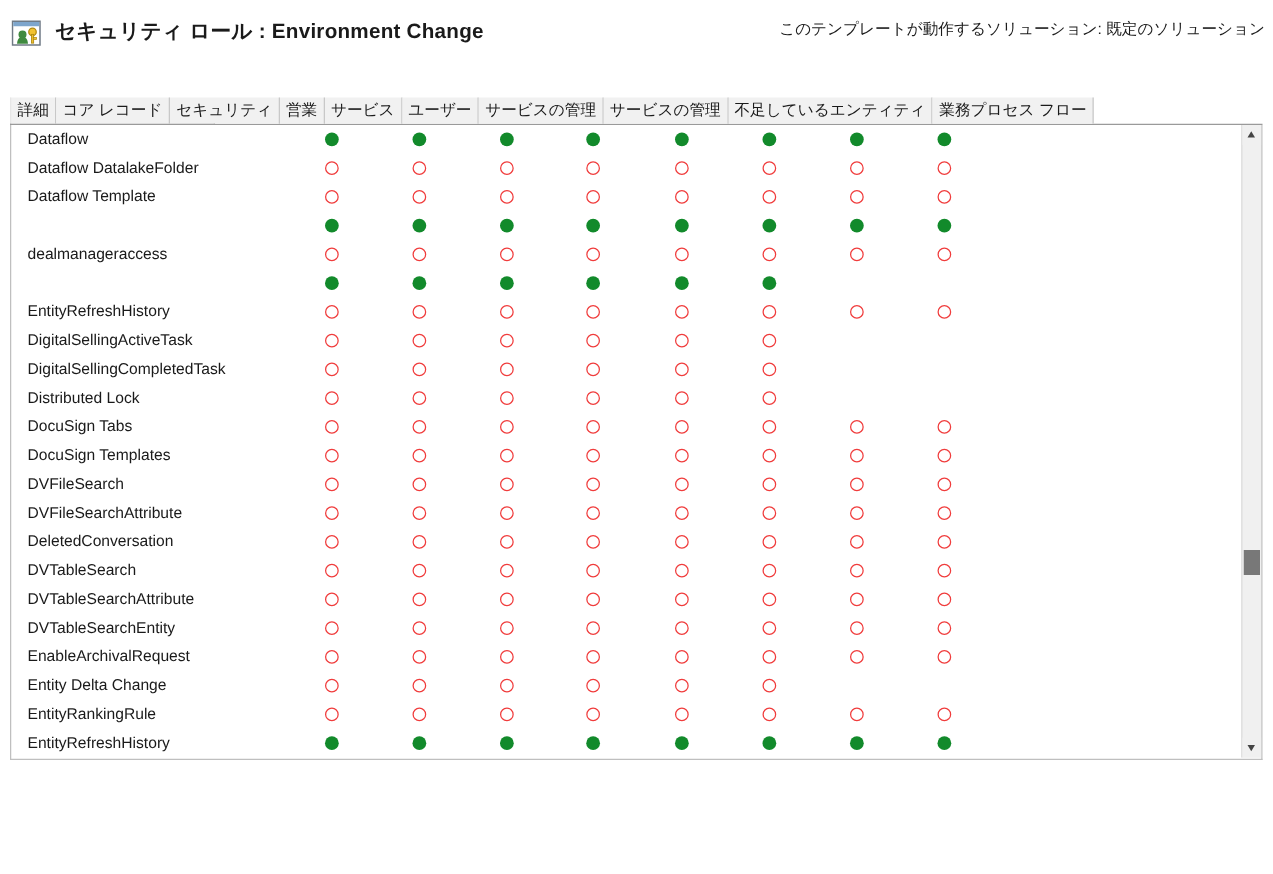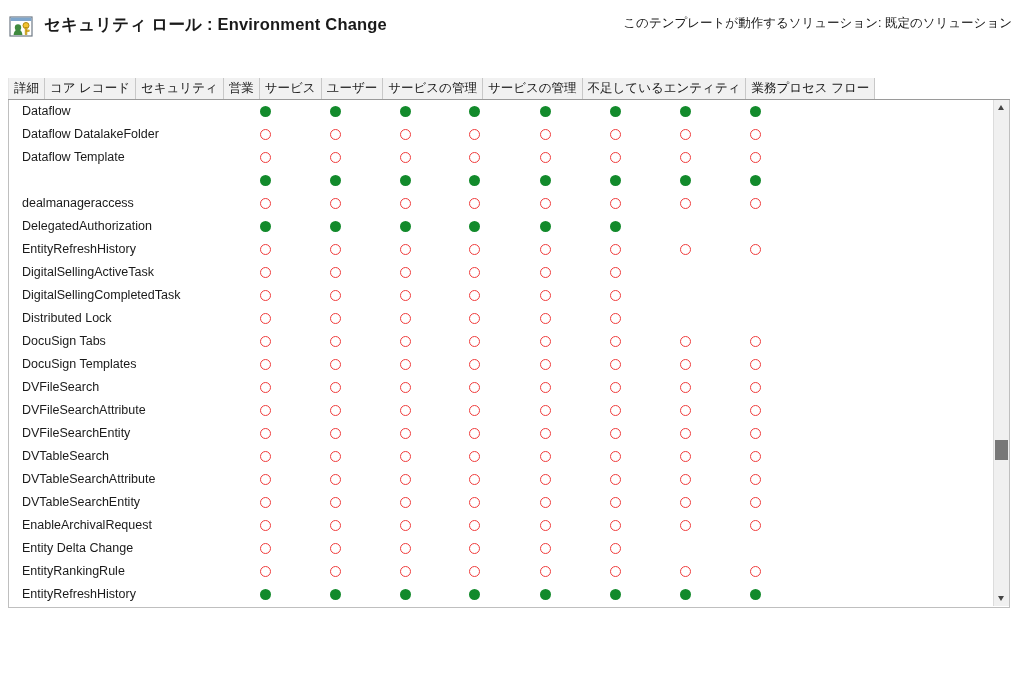--- a/index.html
+++ b/index.html
@@ -320,21 +320,20 @@
           <div class="cell priv-none" style="left: 250.5px;"></div>
           <div class="cell priv-none" style="left: 320.5px;"></div>
           <div class="cell priv-none" style="left: 390.5px;"></div>
           <div class="cell priv-none" style="left: 459.5px;"></div>
           <div class="cell priv-none" style="left: 530.5px;"></div>
           <div class="cell priv-none" style="left: 600.5px;"></div>
           <div class="cell priv-none" style="left: 670.5px;"></div>
           <div class="cell priv-none" style="left: 740.5px;"></div>
         </div>
         <div class="row">
-          <div class="row-label">DelegatedAuthorization</div>
           <div class="cell priv-org" style="left: 250.5px;"></div>
           <div class="cell priv-org" style="left: 320.5px;"></div>
           <div class="cell priv-org" style="left: 390.5px;"></div>
           <div class="cell priv-org" style="left: 459.5px;"></div>
           <div class="cell priv-org" style="left: 530.5px;"></div>
           <div class="cell priv-org" style="left: 600.5px;"></div>
         </div>
         <div class="row">
           <div class="row-label">EntityRefreshHistory</div>
           <div class="cell priv-none" style="left: 250.5px;"></div>
@@ -411,21 +410,21 @@
           <div class="cell priv-none" style="left: 250.5px;"></div>
           <div class="cell priv-none" style="left: 320.5px;"></div>
           <div class="cell priv-none" style="left: 390.5px;"></div>
           <div class="cell priv-none" style="left: 459.5px;"></div>
           <div class="cell priv-none" style="left: 530.5px;"></div>
           <div class="cell priv-none" style="left: 600.5px;"></div>
           <div class="cell priv-none" style="left: 670.5px;"></div>
           <div class="cell priv-none" style="left: 740.5px;"></div>
         </div>
         <div class="row">
-          <div class="row-label">DVFileSearchEntity</div>
+          <div class="row-label">DeletedConversation</div>
           <div class="cell priv-none" style="left: 250.5px;"></div>
           <div class="cell priv-none" style="left: 320.5px;"></div>
           <div class="cell priv-none" style="left: 390.5px;"></div>
           <div class="cell priv-none" style="left: 459.5px;"></div>
           <div class="cell priv-none" style="left: 530.5px;"></div>
           <div class="cell priv-none" style="left: 600.5px;"></div>
           <div class="cell priv-none" style="left: 670.5px;"></div>
           <div class="cell priv-none" style="left: 740.5px;"></div>
         </div>
         <div class="row">

